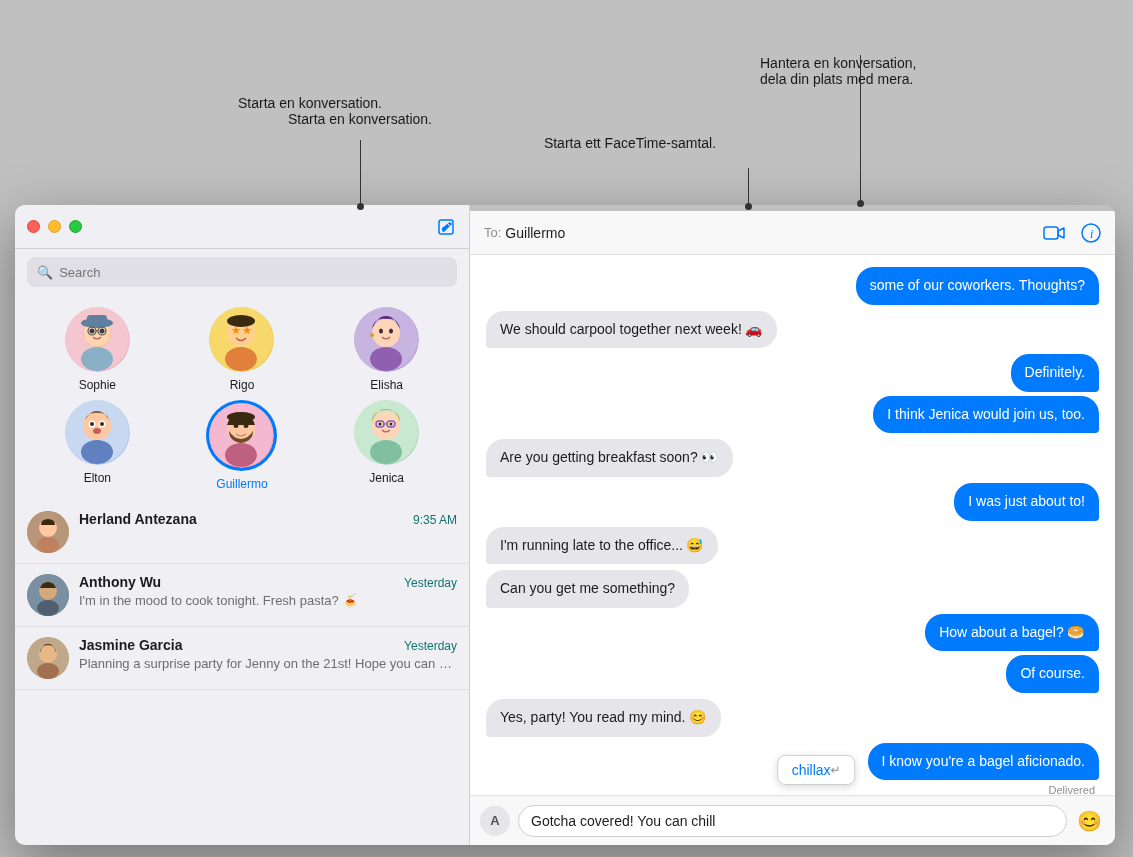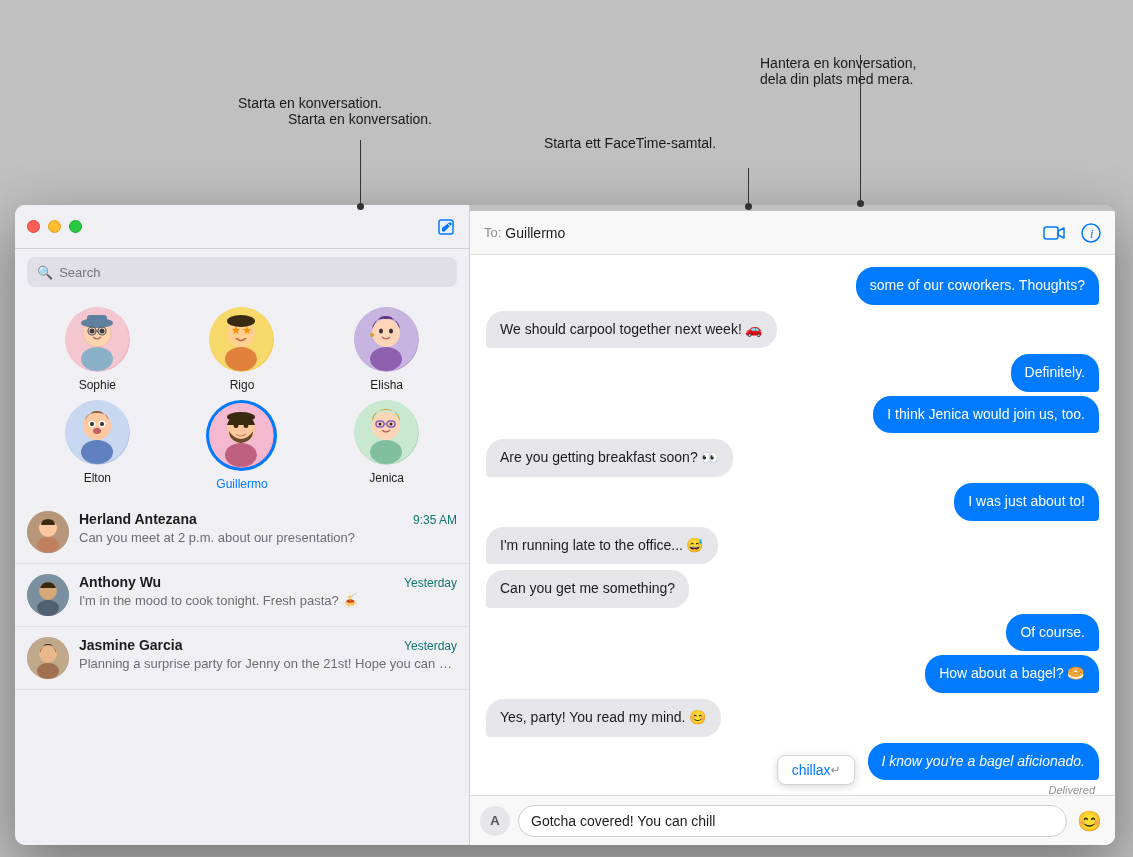--- a/index.html
+++ b/index.html
@@ -578,21 +578,20 @@
             <circle cx="21" cy="17" r="9" fill="#ffc8a0"></circle>
             <path d="M14 14 Q14 8 21 8 Q28 8 28 14" fill="#3a2a10"></path>
             <ellipse cx="21" cy="34" rx="11" ry="8" fill="#c08060"></ellipse>
           </svg>
         </div>
         <div class="conv-content">
           <div class="conv-header">
             <span class="conv-name">Herland Antezana</span>
             <span class="conv-time">9:35 AM</span>
           </div>
-          <div class="conv-preview">Can you meet at 2 p.m. about our presentation?</div>
         </div>
       </div>
 
       <div class="conv-item">
         <div class="conv-avatar conv-av-anthony">
           <svg width="42" height="42" viewBox="0 0 42 42">
             <circle cx="21" cy="21" r="21" fill="#7a8fa0"></circle>
             <circle cx="21" cy="17" r="9" fill="#d4a878"></circle>
             <path d="M13 14 Q15 8 21 8 Q27 8 29 14" fill="#3a2a10"></path>
             <ellipse cx="21" cy="34" rx="11" ry="8" fill="#506070"></ellipse>
@@ -672,30 +671,30 @@
         <div class="bubble sent">I was just about to!</div>
       </div>
       <div class="msg-row received">
         <div class="bubble received">I'm running late to the office... 😅</div>
       </div>
       <div class="msg-row received">
         <div class="bubble received">Can you get me something?</div>
       </div>
       <div style="display:flex; flex-direction:column; align-items:flex-end; gap:4px;">
         <div class="msg-row sent">
+          <div class="bubble sent">How about a bagel? 🥯</div>
+        </div>
+        <div class="msg-row sent">
           <div class="bubble sent">Of course.</div>
-        </div>
-        <div class="msg-row sent">
-          <div class="bubble sent">How about a bagel? 🥯</div>
         </div>
       </div>
       <div class="msg-row received">
         <div class="bubble received">Yes, party! You read my mind. 😊</div>
       </div>
-      <div style="display:flex; flex-direction:column; align-items:flex-end; gap:2px;font-style:italic;">
+      <div style="display:flex; flex-direction:column; align-items:flex-end; gap:2px;">
         <div class="msg-row sent">
           <div class="bubble sent">I know you're a bagel aficionado.</div>
         </div>
         <div class="delivered-label">Delivered</div>
       </div>
     </div>
 
     <div class="input-bar">
       <div class="app-store-btn">
         <span style="font-size:13px; font-weight:bold; color:#555; font-family: -apple-system, sans-serif;">A</span>

